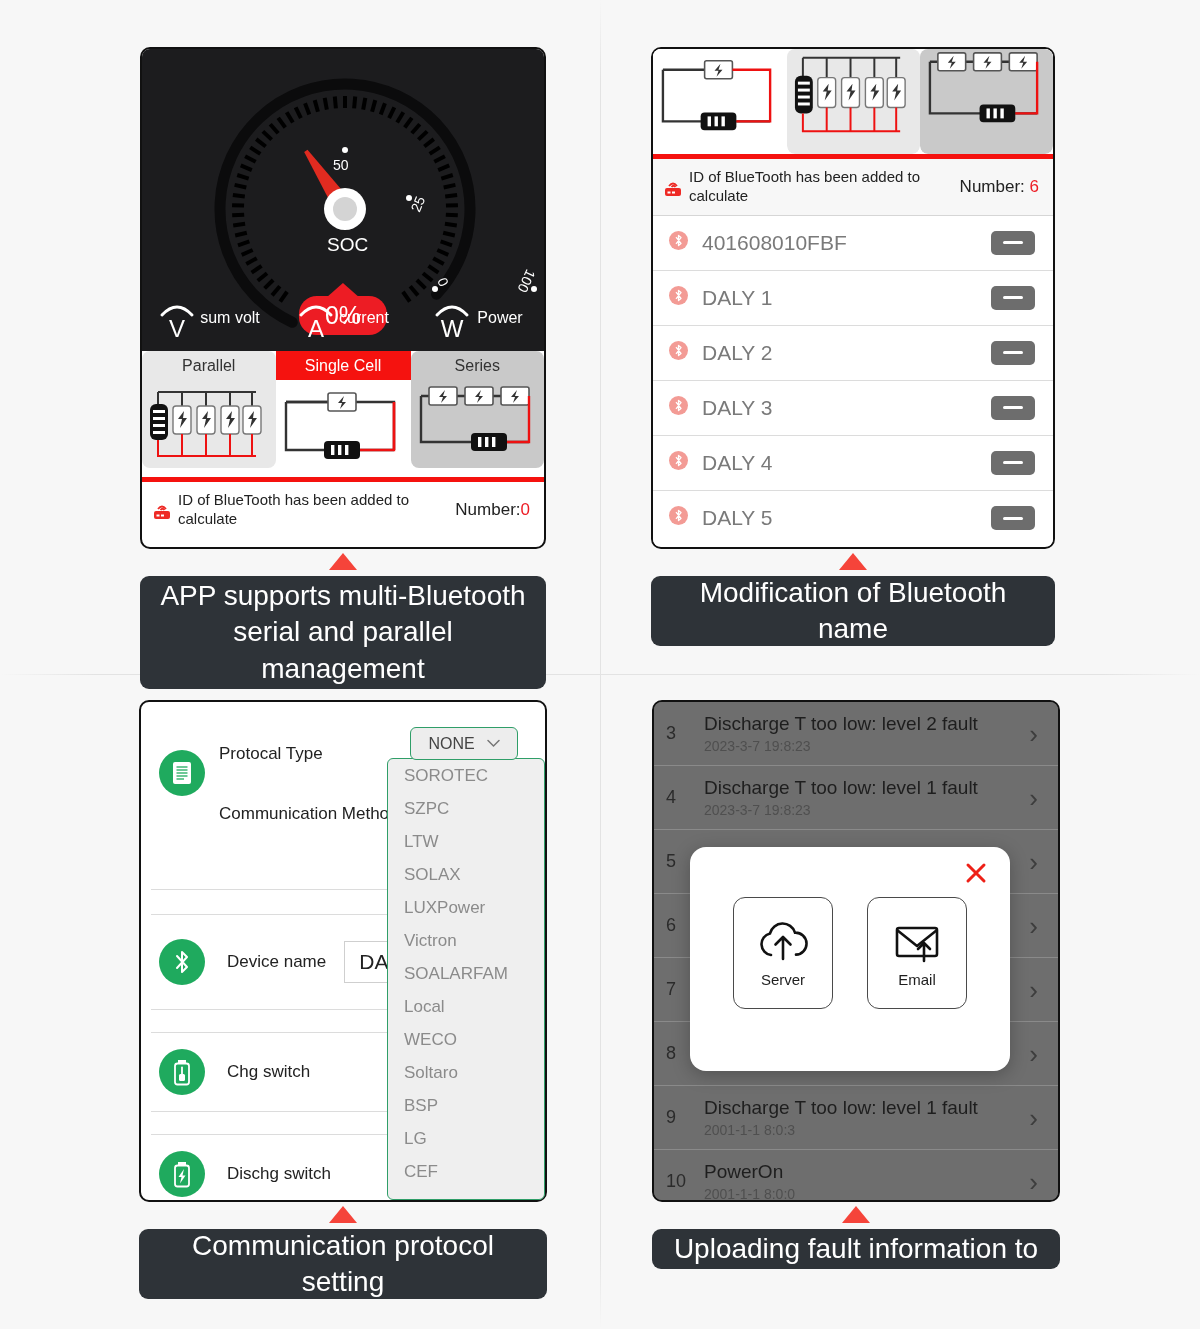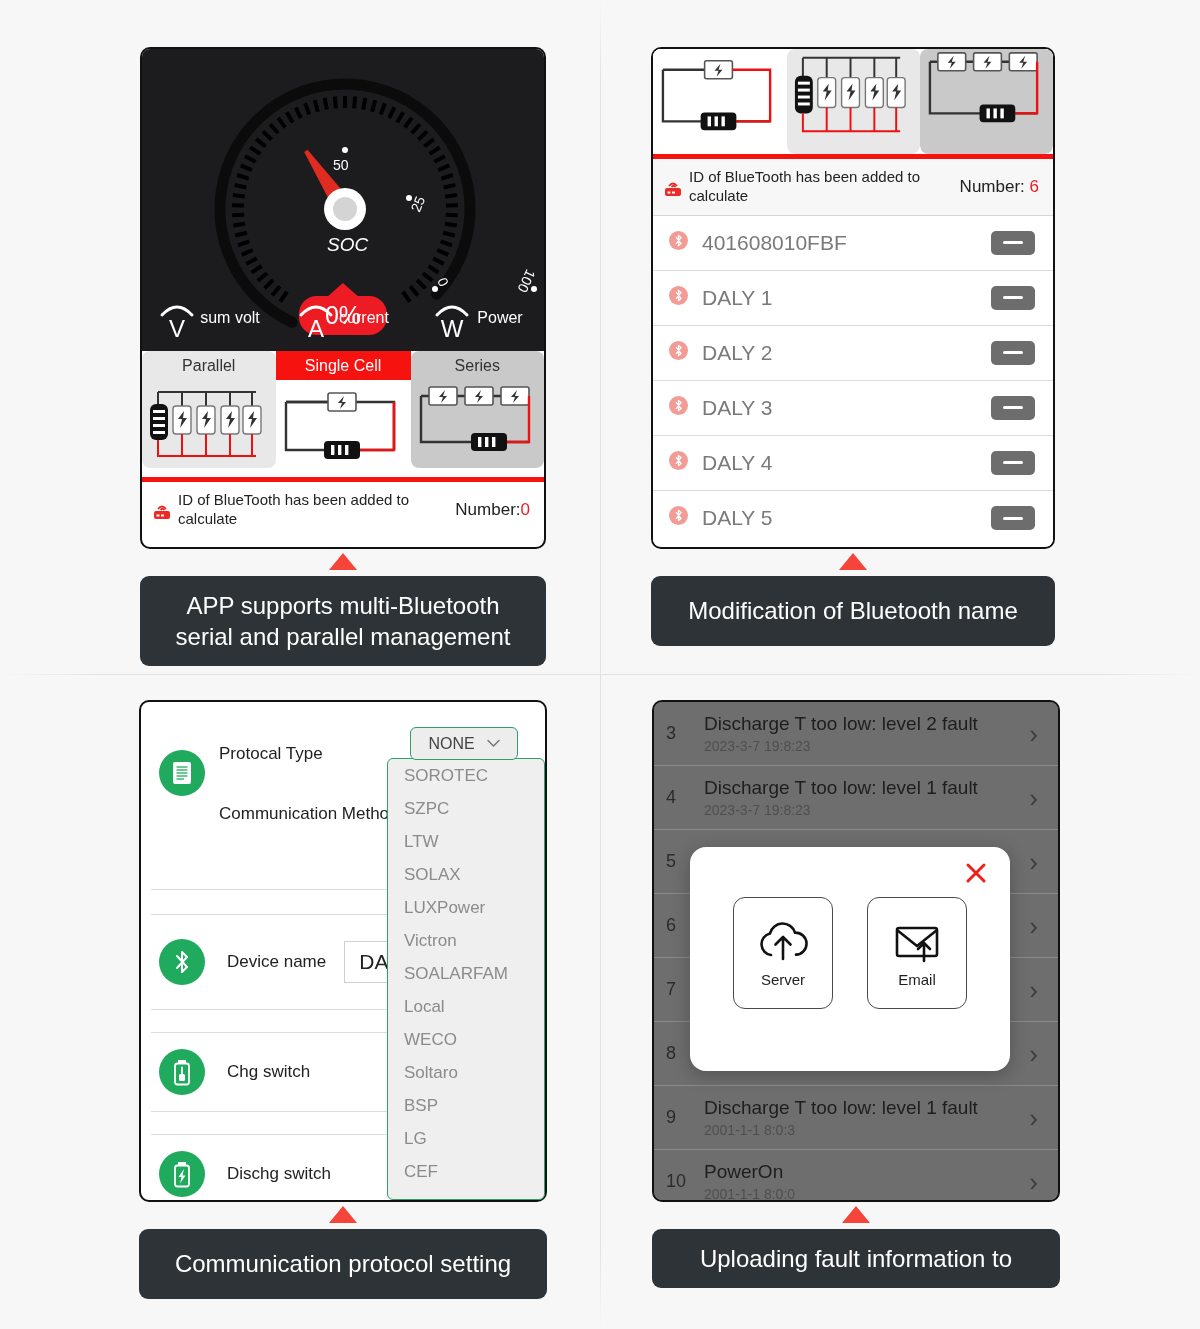--- a/index.html
+++ b/index.html
@@ -14,22 +14,22 @@
     position: absolute; left: 600px; top: 0; width: 1px; height: 1329px;
     background: linear-gradient(to bottom, rgba(0,0,0,0) 0%, #e3e3e3 6%, #e3e3e3 94%, rgba(0,0,0,0) 100%);
   }
   .grid-divider-h {
     position: absolute; left: 0; top: 674px; width: 1200px; height: 1px;
     background: linear-gradient(to right, rgba(0,0,0,0) 0%, #e3e3e3 8%, #e3e3e3 92%, rgba(0,0,0,0) 100%);
   }
   
   .caption {
     background: #2e3338; color: #ffffff; border-radius: 9px;
-    text-align: center; font-size: 24px; line-height: 1.3;
-    padding: 14px 18px; position: absolute;
+    text-align: center; font-size: 28px; line-height: 1.3;
+    padding: 2px 18px; position: absolute;
   }
   .caption-arrow {
     position: absolute; width: 0; height: 0;
     border-left: 14px solid transparent; border-right: 14px solid transparent;
     border-bottom: 17px solid #f5443a;
   }
   
   .card {
     position: absolute; border-radius: 10px; overflow: hidden;
     border: 2px solid #111; background: #fff;
@@ -232,21 +232,21 @@
       <div style="position:absolute; left:268px; top:147px; color:#fff; font-size:14px; transform:rotate(-68deg);">25</div>
 
       <div style="position:absolute; left:401px; top:147px; color:#fff; font-size:14px; transform:rotate(68deg);">75</div>
 
       <div style="position:absolute; left:290px; top:237px; width:6px; height:6px; border-radius:50%; background:#fff;"></div>
       <div style="position:absolute; left:297px; top:225px; color:#fff; font-size:14px; transform:rotate(-115deg);">0</div>
 
       <div style="position:absolute; left:389px; top:237px; width:6px; height:6px; border-radius:50%; background:#fff;"></div>
       <div style="position:absolute; left:373px; top:224px; color:#fff; font-size:14px; transform:rotate(115deg);">100</div>
 
-      <div style="position:absolute; left:185px; top:185px; color:#fff; font-size:19px;font-style:italic;">SOC</div>
+      <div style="position:absolute; left:185px; top:185px; color:#fff; font-size:19px;">SOC</div>
     </div>
 
     <div class="soc-badge">0%</div>
 
     <div class="metrics">
       <div class="metric">
         <svg width="38" height="44" viewBox="0 0 38 44">
           <path d="M4 18 Q19 2 34 18" fill="none" stroke="#fff" stroke-width="3" stroke-linecap="round"></path>
           <text x="19" y="40" font-size="24" fill="#fff" text-anchor="middle" font-family="Liberation Sans, sans-serif">V</text>
         </svg>

